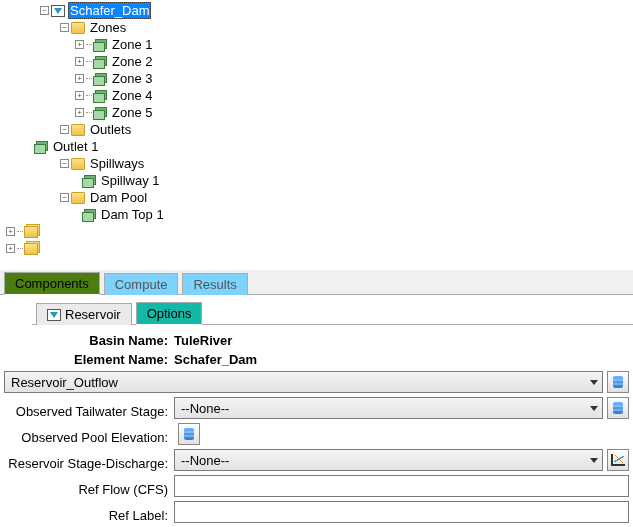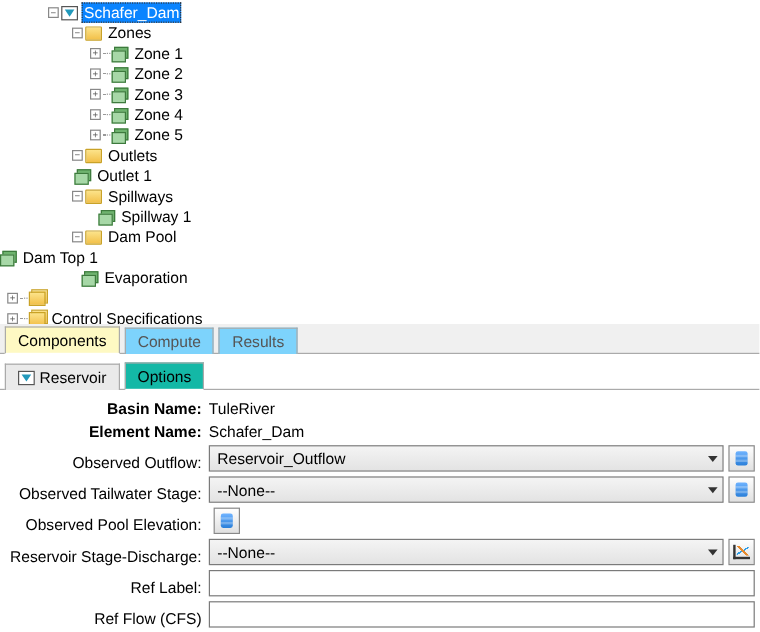--- a/index.html
+++ b/index.html
@@ -107,33 +107,34 @@
     padding: 3px 10px;
     border:1px solid #aaa;
     border-bottom:none;
     background:#7dd3fc;
     font-size:13px;
     color:#555;
     position:relative;
     bottom:-1px;
   }
   .tab.active {
-    background:#fef9c3;
+    background:#4d7c0f;
     color:#000;
     border-bottom:1px solid #fff;
   }
 
   .sub-tab-strip {
     display:flex;
     align-items:flex-end;
     background:#fff;
     height:30px;
     padding: 4px 4px 0 4px;
     gap:4px;
     border-bottom:1px solid #aaa;
+    margin-left:32px;
   }
   .sub-tab {
     padding: 3px 10px;
     border:1px solid #aaa;
     border-bottom:none;
     background:#eaeaea;
     display:flex; align-items:center; gap:4px;
     position:relative; bottom:-1px;
   }
   .sub-tab.active { background:#14b8a6; border-bottom:1px solid #fff; }
@@ -144,21 +145,21 @@
     display:flex; align-items:flex-end;
     margin-bottom:4px;
   }
   .form-label {
     width:170px;
     text-align:right;
     padding-right:6px;
     font-size:13px;
   }
   .form-label.bold { font-weight:bold; }
-  .form-value.bold { font-weight:normal; }
+  .form-value.bold { font-weight:bold; }
   .form-select {
     flex:1 1 auto;
     height:22px;
     border:1px solid #7a7a7a;
     background: linear-gradient(#f4f4f4,#e3e3e3);
     display:flex; align-items:center; justify-content:space-between;
     padding:0 4px 0 6px;
     font-size:13px;
     min-width: 0;
   }
@@ -255,60 +256,55 @@
     <span class="dotted-link"></span>
     <span class="stack-icon"></span>
     <span class="tree-label">Zone 5</span>
   </div>
 
   <div class="tree-node" style="padding-left:60px">
     <span class="expander">−</span>
     <span class="folder-icon"></span>
     <span class="tree-label">Outlets</span>
   </div>
-  <div class="tree-node" style="padding-left:62px">
+  <div class="tree-node" style="padding-left:34px">
     <span class="stack-icon"></span>
     <span class="tree-label">Outlet 1</span>
   </div>
 
   <div class="tree-node" style="padding-left:60px">
     <span class="expander">−</span>
     <span class="folder-icon"></span>
     <span class="tree-label">Spillways</span>
   </div>
   <div class="tree-node" style="padding-left:82px">
     <span class="stack-icon"></span>
     <span class="tree-label">Spillway 1</span>
   </div>
 
   <div class="tree-node" style="padding-left:60px">
     <span class="expander">−</span>
     <span class="folder-icon"></span>
     <span class="tree-label">Dam Pool</span>
   </div>
-  <div class="tree-node" style="">
+  <div class="tree-node" style="padding-left:82px">
     <span class="stack-icon"></span>
     <span class="tree-label">Dam Top 1</span>
   </div>
 
-  <div class="tree-node" style="padding-left:68px">
-    <span class="stack-icon"></span>
-    <span class="tree-label">Evaporation</span>
-  </div>
 
   <div class="tree-node" style="padding-left:6px">
     <span class="expander">+</span>
     <span class="dotted-link"></span>
     <span class="multi-folder-icon"></span>
   </div>
   <div class="tree-node" style="padding-left:6px">
     <span class="expander">+</span>
     <span class="dotted-link"></span>
     <span class="multi-folder-icon"></span>
-    <span class="tree-label">Control Specifications</span>
   </div>
 </div>
 
 <div class="tab-strip">
   <div class="tab active">Components</div>
   <div class="tab">Compute</div>
   <div class="tab">Results</div>
 </div>
 
 <div class="sub-tab-strip">
@@ -329,21 +325,20 @@
     <div class="form-label bold">Basin Name:</div>
     <div class="form-value bold">TuleRiver</div>
   </div>
 
   <div class="form-row">
     <div class="form-label bold">Element Name:</div>
     <div class="form-value bold">Schafer_Dam</div>
   </div>
 
   <div class="form-row">
-    <div class="form-label">Observed Outflow:</div>
     <div class="form-select">
       <span>Reservoir_Outflow</span>
       <span class="chev"></span>
     </div>
     <div class="row-btn">
       <span class="db-icon"></span>
     </div>
   </div>
 
   <div class="form-row">
@@ -369,22 +364,22 @@
     <div class="form-select">
       <span>--None--</span>
       <span class="chev"></span>
     </div>
     <div class="row-btn">
       <span class="chart-icon"></span>
     </div>
   </div>
 
   <div class="form-row">
+    <div class="form-label">Ref Flow (CFS)</div>
+    <input class="form-input" value="" style="">
+  </div>
+
+  <div class="form-row">
     <div class="form-label">Ref Label:</div>
     <input class="form-input" value="" style="">
   </div>
 
-  <div class="form-row">
-    <div class="form-label">Ref Flow (CFS)</div>
-    <input class="form-input" value="" style="">
-  </div>
-
 </div>
 
 </body></html>

